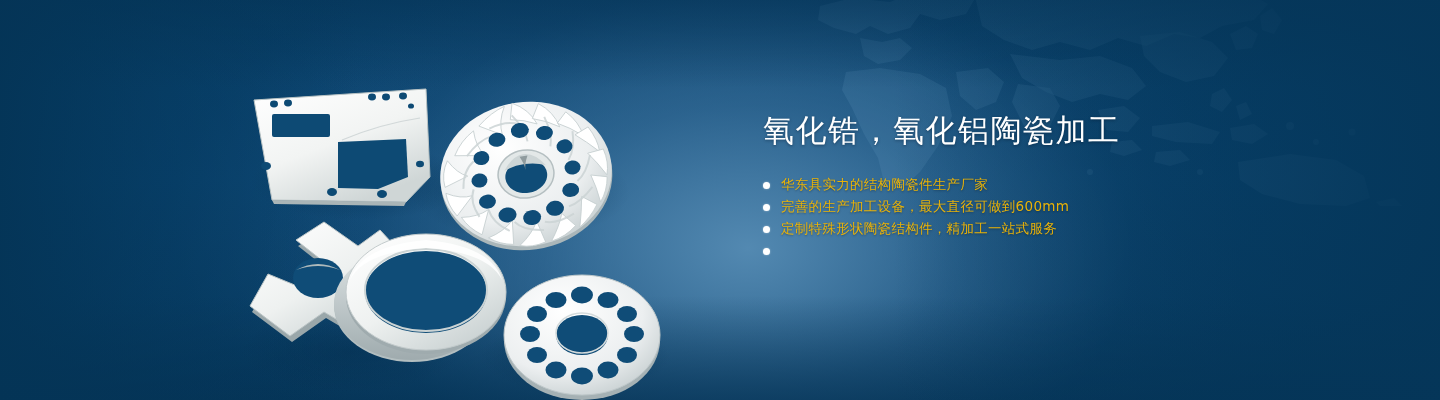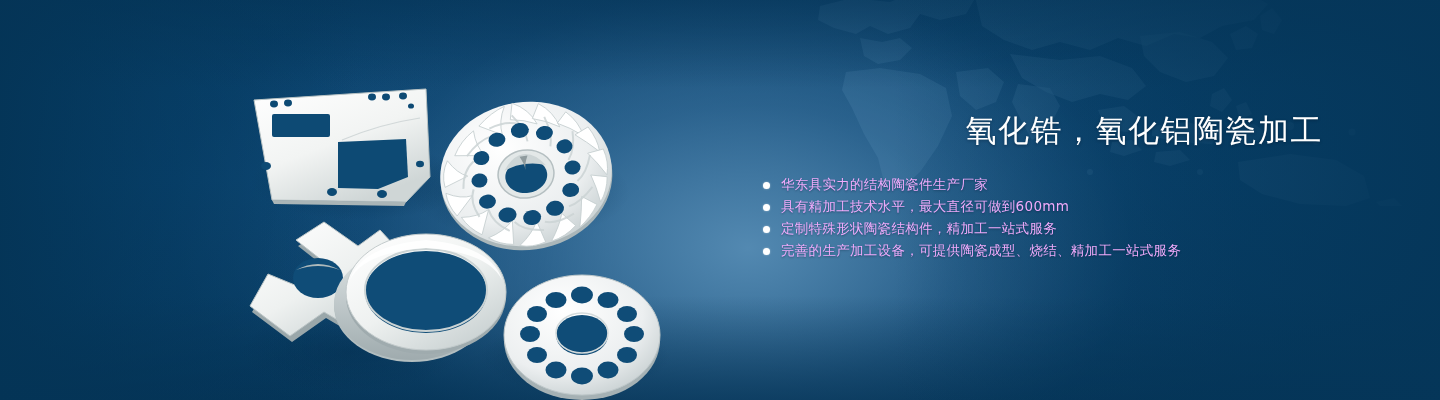--- a/index.html
+++ b/index.html
@@ -44,28 +44,27 @@
   }
   .headline{
     color:#ffffff;
     font-size:31px;
     line-height:44px;
     font-weight:400;
     letter-spacing:1.5px;
     margin:0 0 22px 0;
     text-shadow:0 1px 3px rgba(0,20,40,.45);
     white-space:nowrap;
-    text-align:right;
   }
   .bullets{list-style:none;margin:0;padding:0;}
   .bullets li{
     display:flex;align-items:center;
     height:22px;
     margin-bottom:0px;
-    color:#f0abfc;
+    color:#eab308;
     font-size:13.5px;
     letter-spacing:.3px;
     white-space:nowrap;
     text-shadow:0 1px 2px rgba(0,20,40,.4);
   }
   .dot{
     width:7px;height:7px;border-radius:50%;
     background:#ffffff;
     margin-right:11px;
     flex:0 0 auto;
@@ -281,26 +280,25 @@
 
   <div class="copy">
     <h1 class="headline">氧化锆，氧化铝陶瓷加工</h1>
     <ul class="bullets">
       <li>
         <span class="dot"></span>
         <span>华东具实力的结构陶瓷件生产厂家</span>
       </li>
       <li>
         <span class="dot"></span>
-        <span>具有精加工技术水平，最大直径可做到600mm</span>
+        <span>完善的生产加工设备，最大直径可做到600mm</span>
       </li>
       <li>
         <span class="dot"></span>
         <span>定制特殊形状陶瓷结构件，精加工一站式服务</span>
       </li>
       <li>
         <span class="dot"></span>
-        <span>完善的生产加工设备，可提供陶瓷成型、烧结、精加工一站式服务</span>
       </li>
     </ul>
   </div>
 
 </div>
 
 </body></html>

